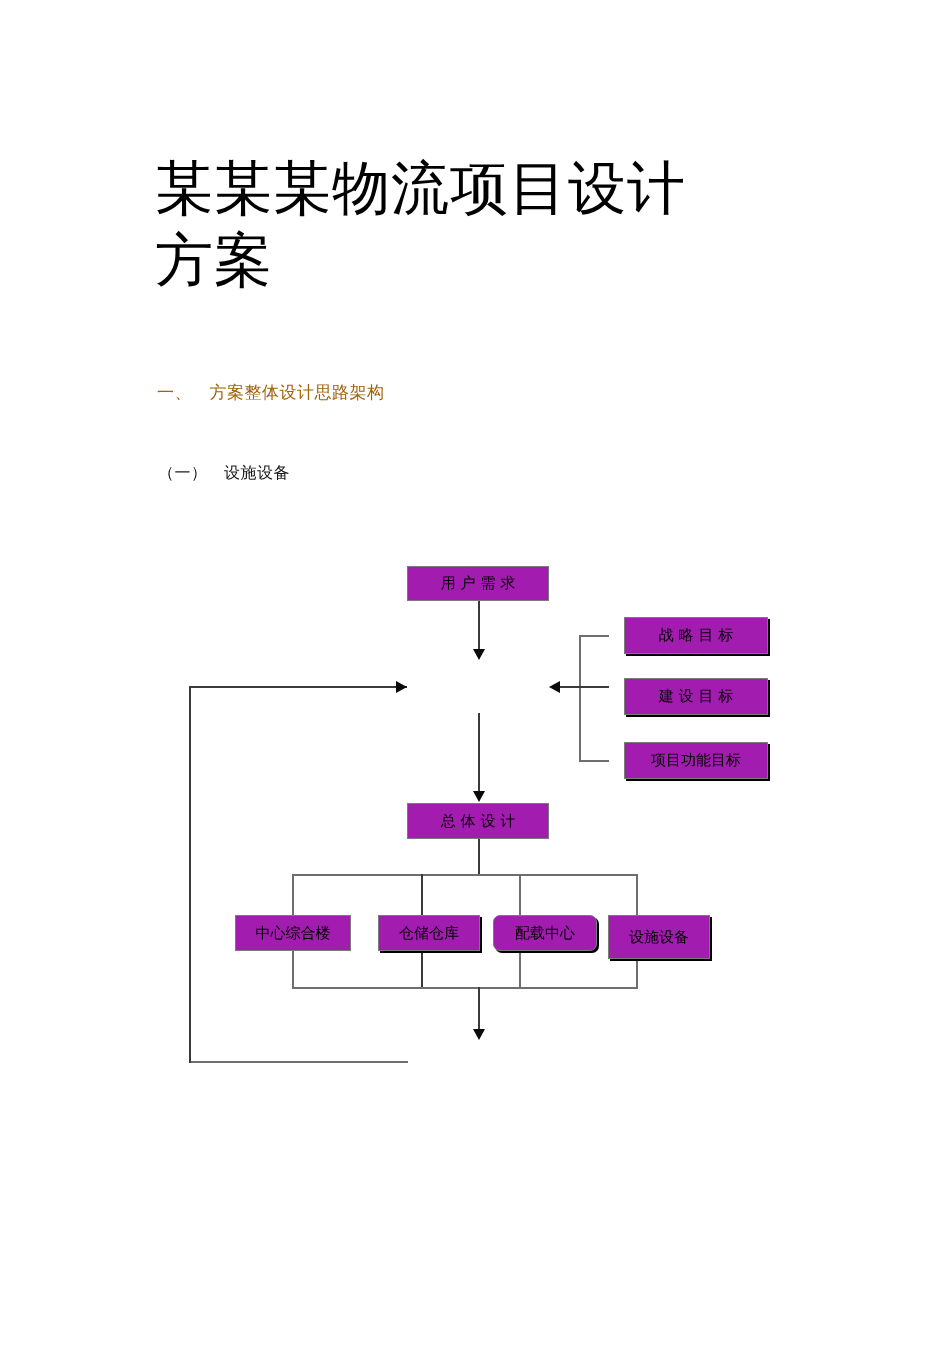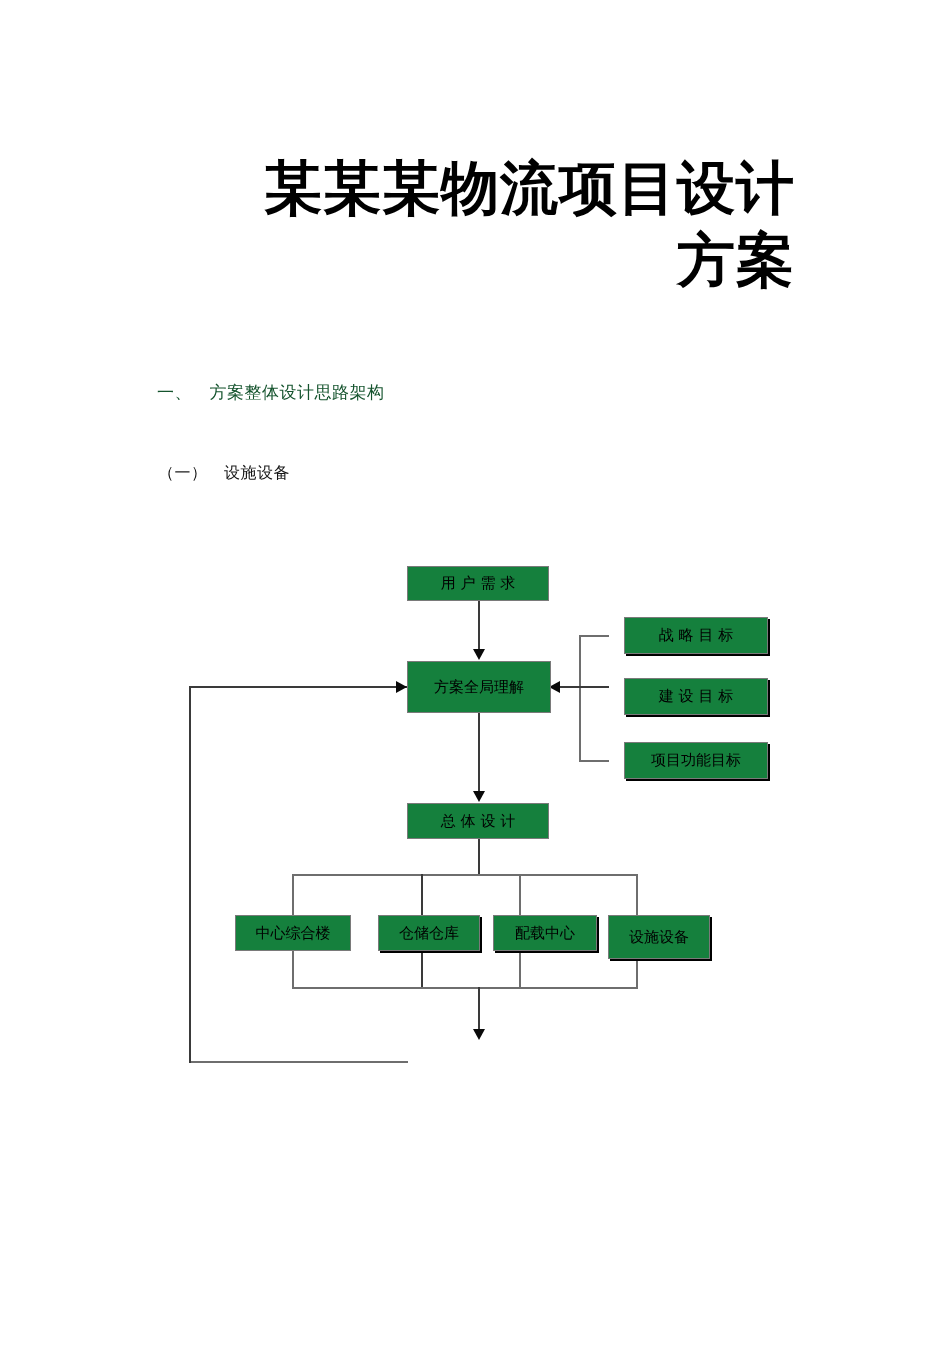--- a/index.html
+++ b/index.html
@@ -18,38 +18,38 @@
     background: #ffffff;
     overflow: hidden;
   }
 
   
   .doc-title {
     position: absolute;
     left: 155px;
     top: 152px;
     width: 640px;
-    text-align: right;
+    text-align: left;
     font-family: "DejaVu Serif", "Liberation Serif", serif;
     font-size: 58px;
     line-height: 72px;
-    font-weight: 700;
+    font-weight: 400;
     letter-spacing: 1px;
     color: #000000;
     white-space: pre-line;
   }
   .heading-1 {
     position: absolute;
     left: 157px;
     top: 380px;
     font-size: 17px;
     line-height: 24px;
     font-weight: 400;
     letter-spacing: 0.5px;
-    color: #14532d;
+    color: #a16207;
     white-space: pre;
   }
   .heading-2 {
     position: absolute;
     left: 158px;
     top: 461px;
     font-size: 16px;
     line-height: 23px;
     font-weight: 400;
     letter-spacing: 0.5px;
@@ -62,21 +62,21 @@
     position: absolute;
     left: 0;
     top: 0;
     width: 950px;
     height: 1345px;
   }
   .node {
     position: absolute;
     box-sizing: border-box;
     border: 1px solid #7a7a7a;
-    background: #15803d;
+    background: #a21caf;
     display: flex;
     align-items: center;
     justify-content: center;
     font-family: "DejaVu Serif", "Liberation Serif", serif;
     font-size: 15px;
     color: #000000;
     white-space: pre;
     z-index: 3;
   }
   .node.shadowed {
@@ -158,33 +158,32 @@
     <div class="ln v dark" style="left:478px; top:987px; height:42px;"></div>
     <div class="arrow-down" style="left:473px; top:1029px;"></div>
 
     <div class="ln h" style="left:190px; top:1061px; width:218px;"></div>
     <div class="ln v dark" style="left:189px; top:687px; height:376px;"></div>
     <div class="ln h dark" style="left:189px; top:686px; width:218px;"></div>
     <div class="arrow-right" style="left:396px; top:681px;"></div>
 
     <div class="node spaced" style="left:407px; top:566px; width:142px; height:35px;">用 户 需 求</div>
 
-    <div class="node" style="left:407px; top:661px; width:144px; height:52px;">方案全局理解</div>
 
     <div class="node spaced shadowed" style="left:608px; top:617px; width:144px; height:37px;">战 略 目 标</div>
 
     <div class="node spaced shadowed" style="left:608px; top:678px; width:144px; height:37px;text-align:center;">建 设 目 标</div>
 
     <div class="node shadowed" style="left:608px; top:742px; width:144px; height:37px;">项目功能目标</div>
 
     <div class="node spaced" style="left:407px; top:803px; width:142px; height:36px;">总 体 设 计</div>
 
     <div class="node" style="left:235px; top:915px; width:116px; height:36px;">中心综合楼</div>
 
     <div class="node shadowed" style="left:362px; top:915px; width:102px; height:36px;">仓储仓库</div>
 
-    <div class="node shadowed" style="left:477px; top:915px; width:104px; height:36px;">配载中心</div>
+    <div class="node shadowed" style="left:477px; top:915px; width:104px; height:36px;border-radius:7px;">配载中心</div>
 
     <div class="node shadowed" style="left:592px; top:915px; width:102px; height:44px;">设施设备</div>
 
 
   </div>
 </div>
 
 </body></html>

